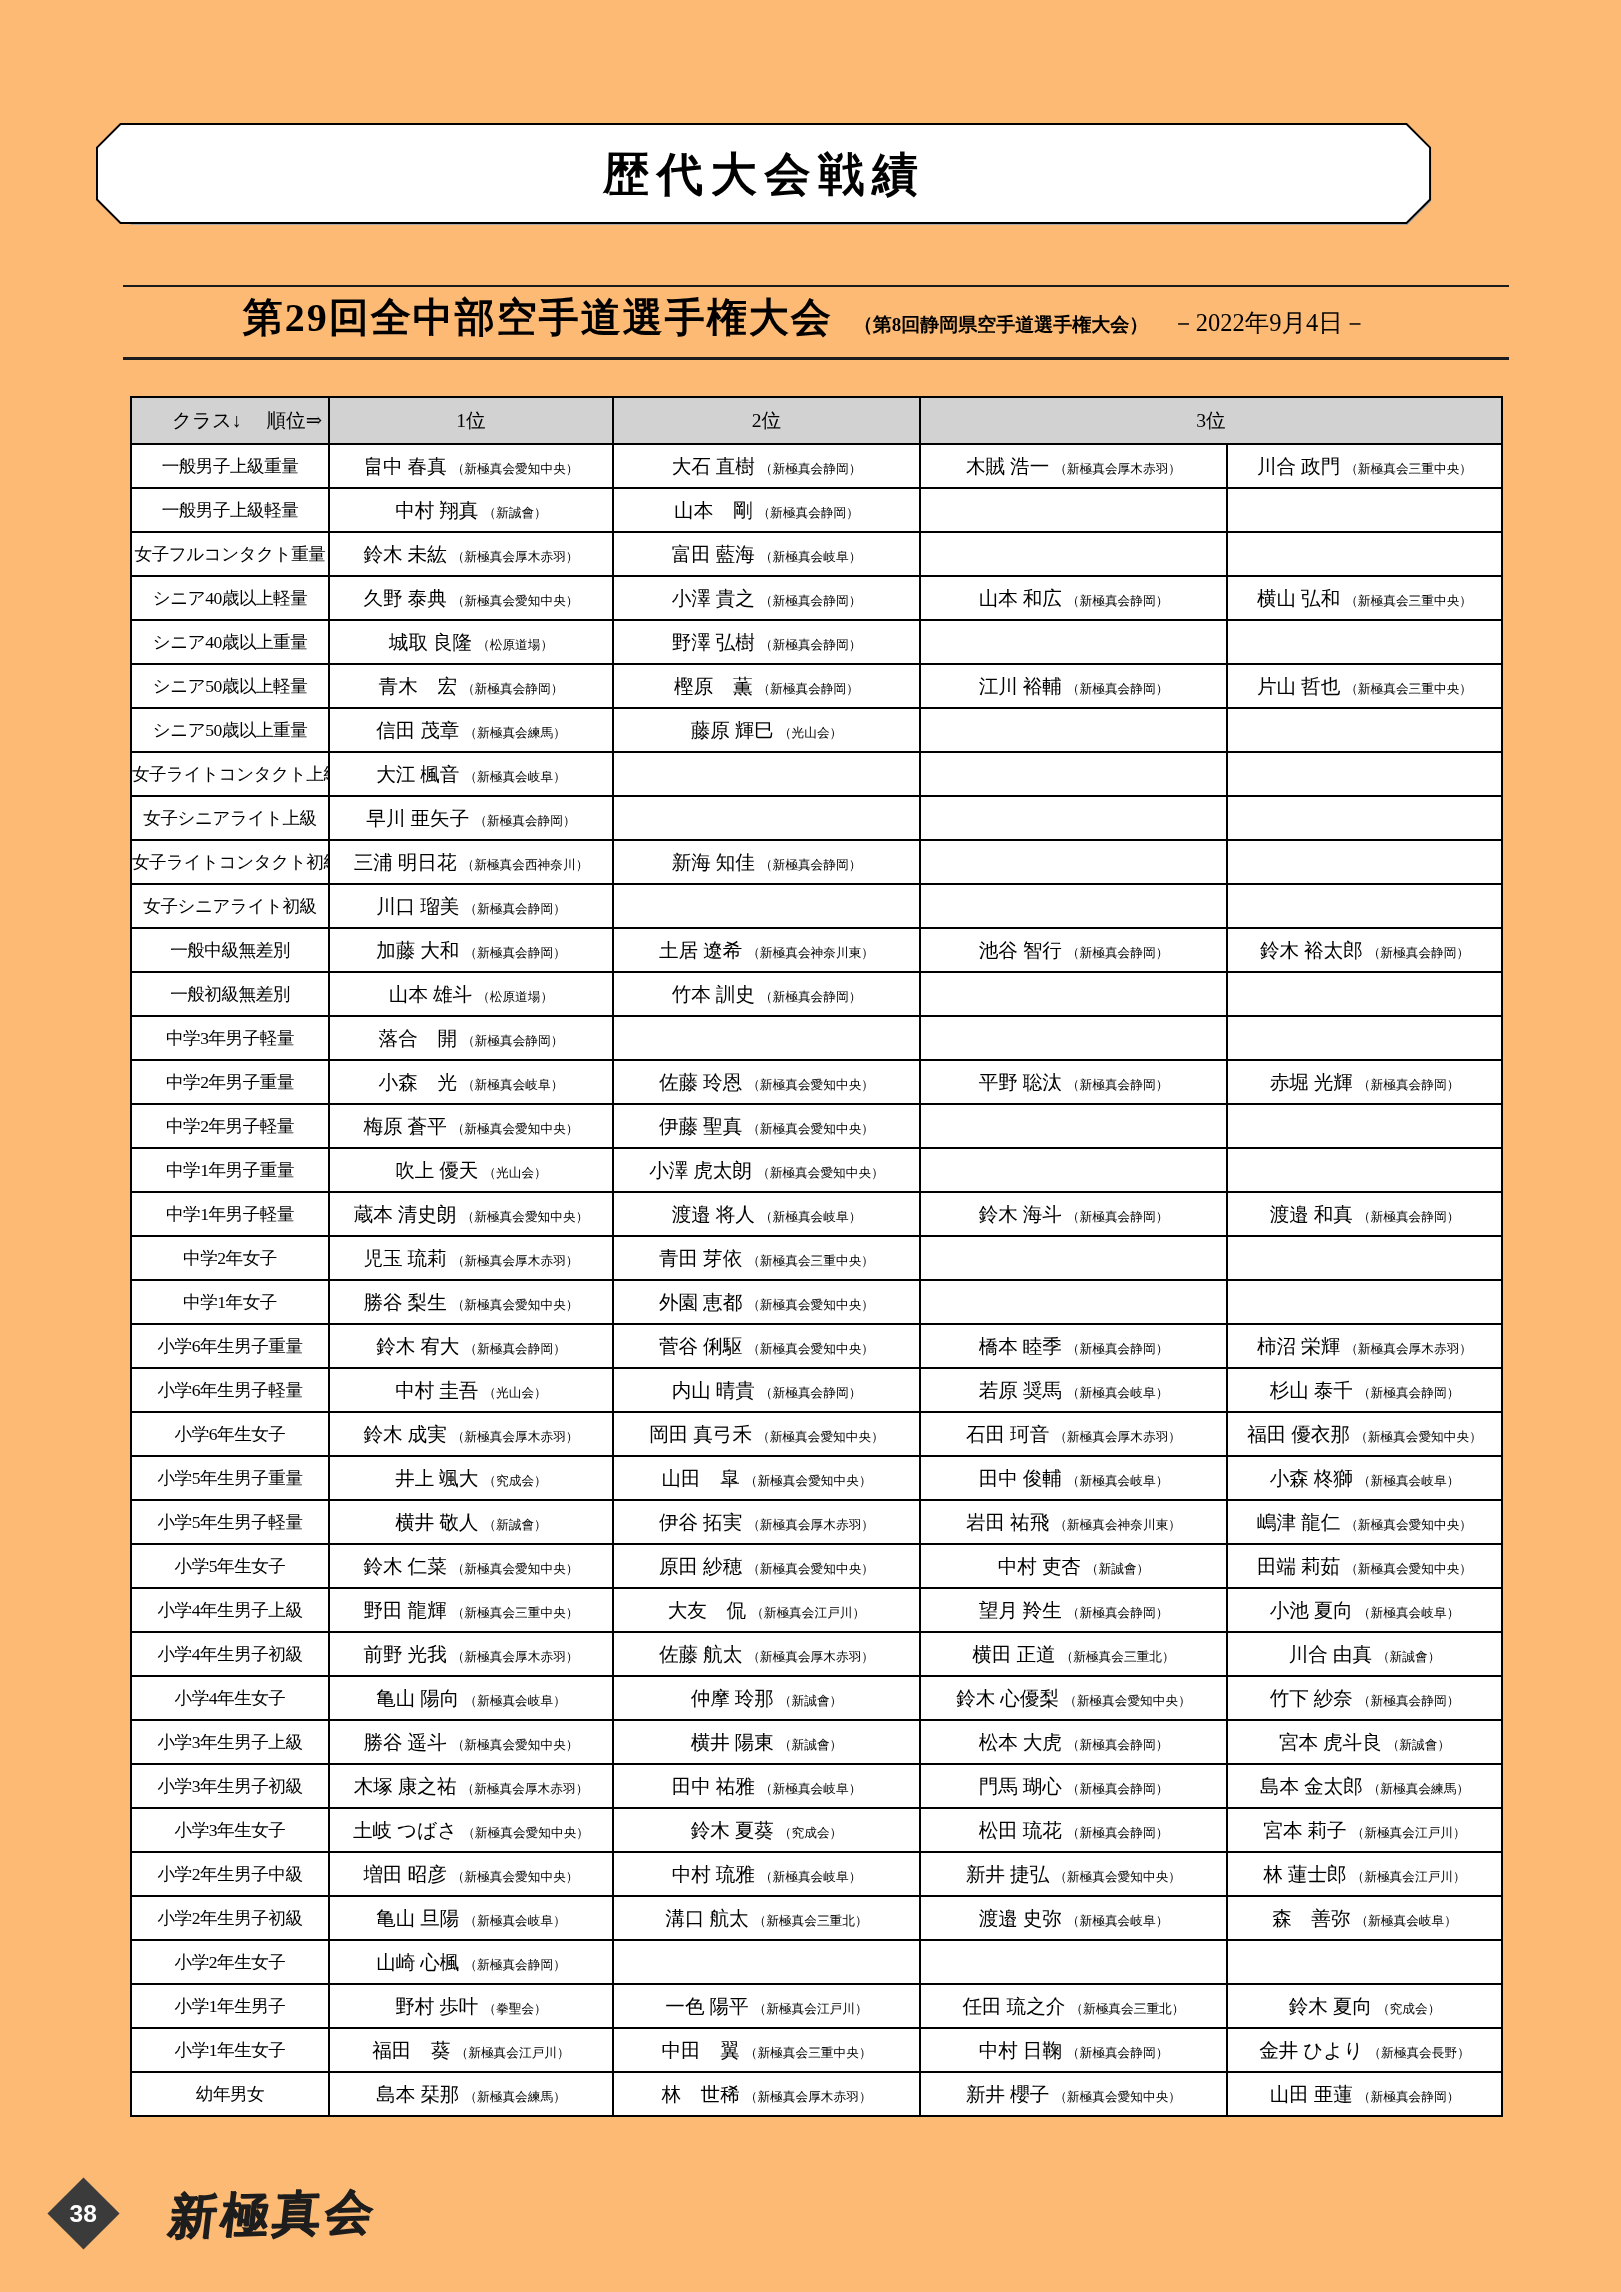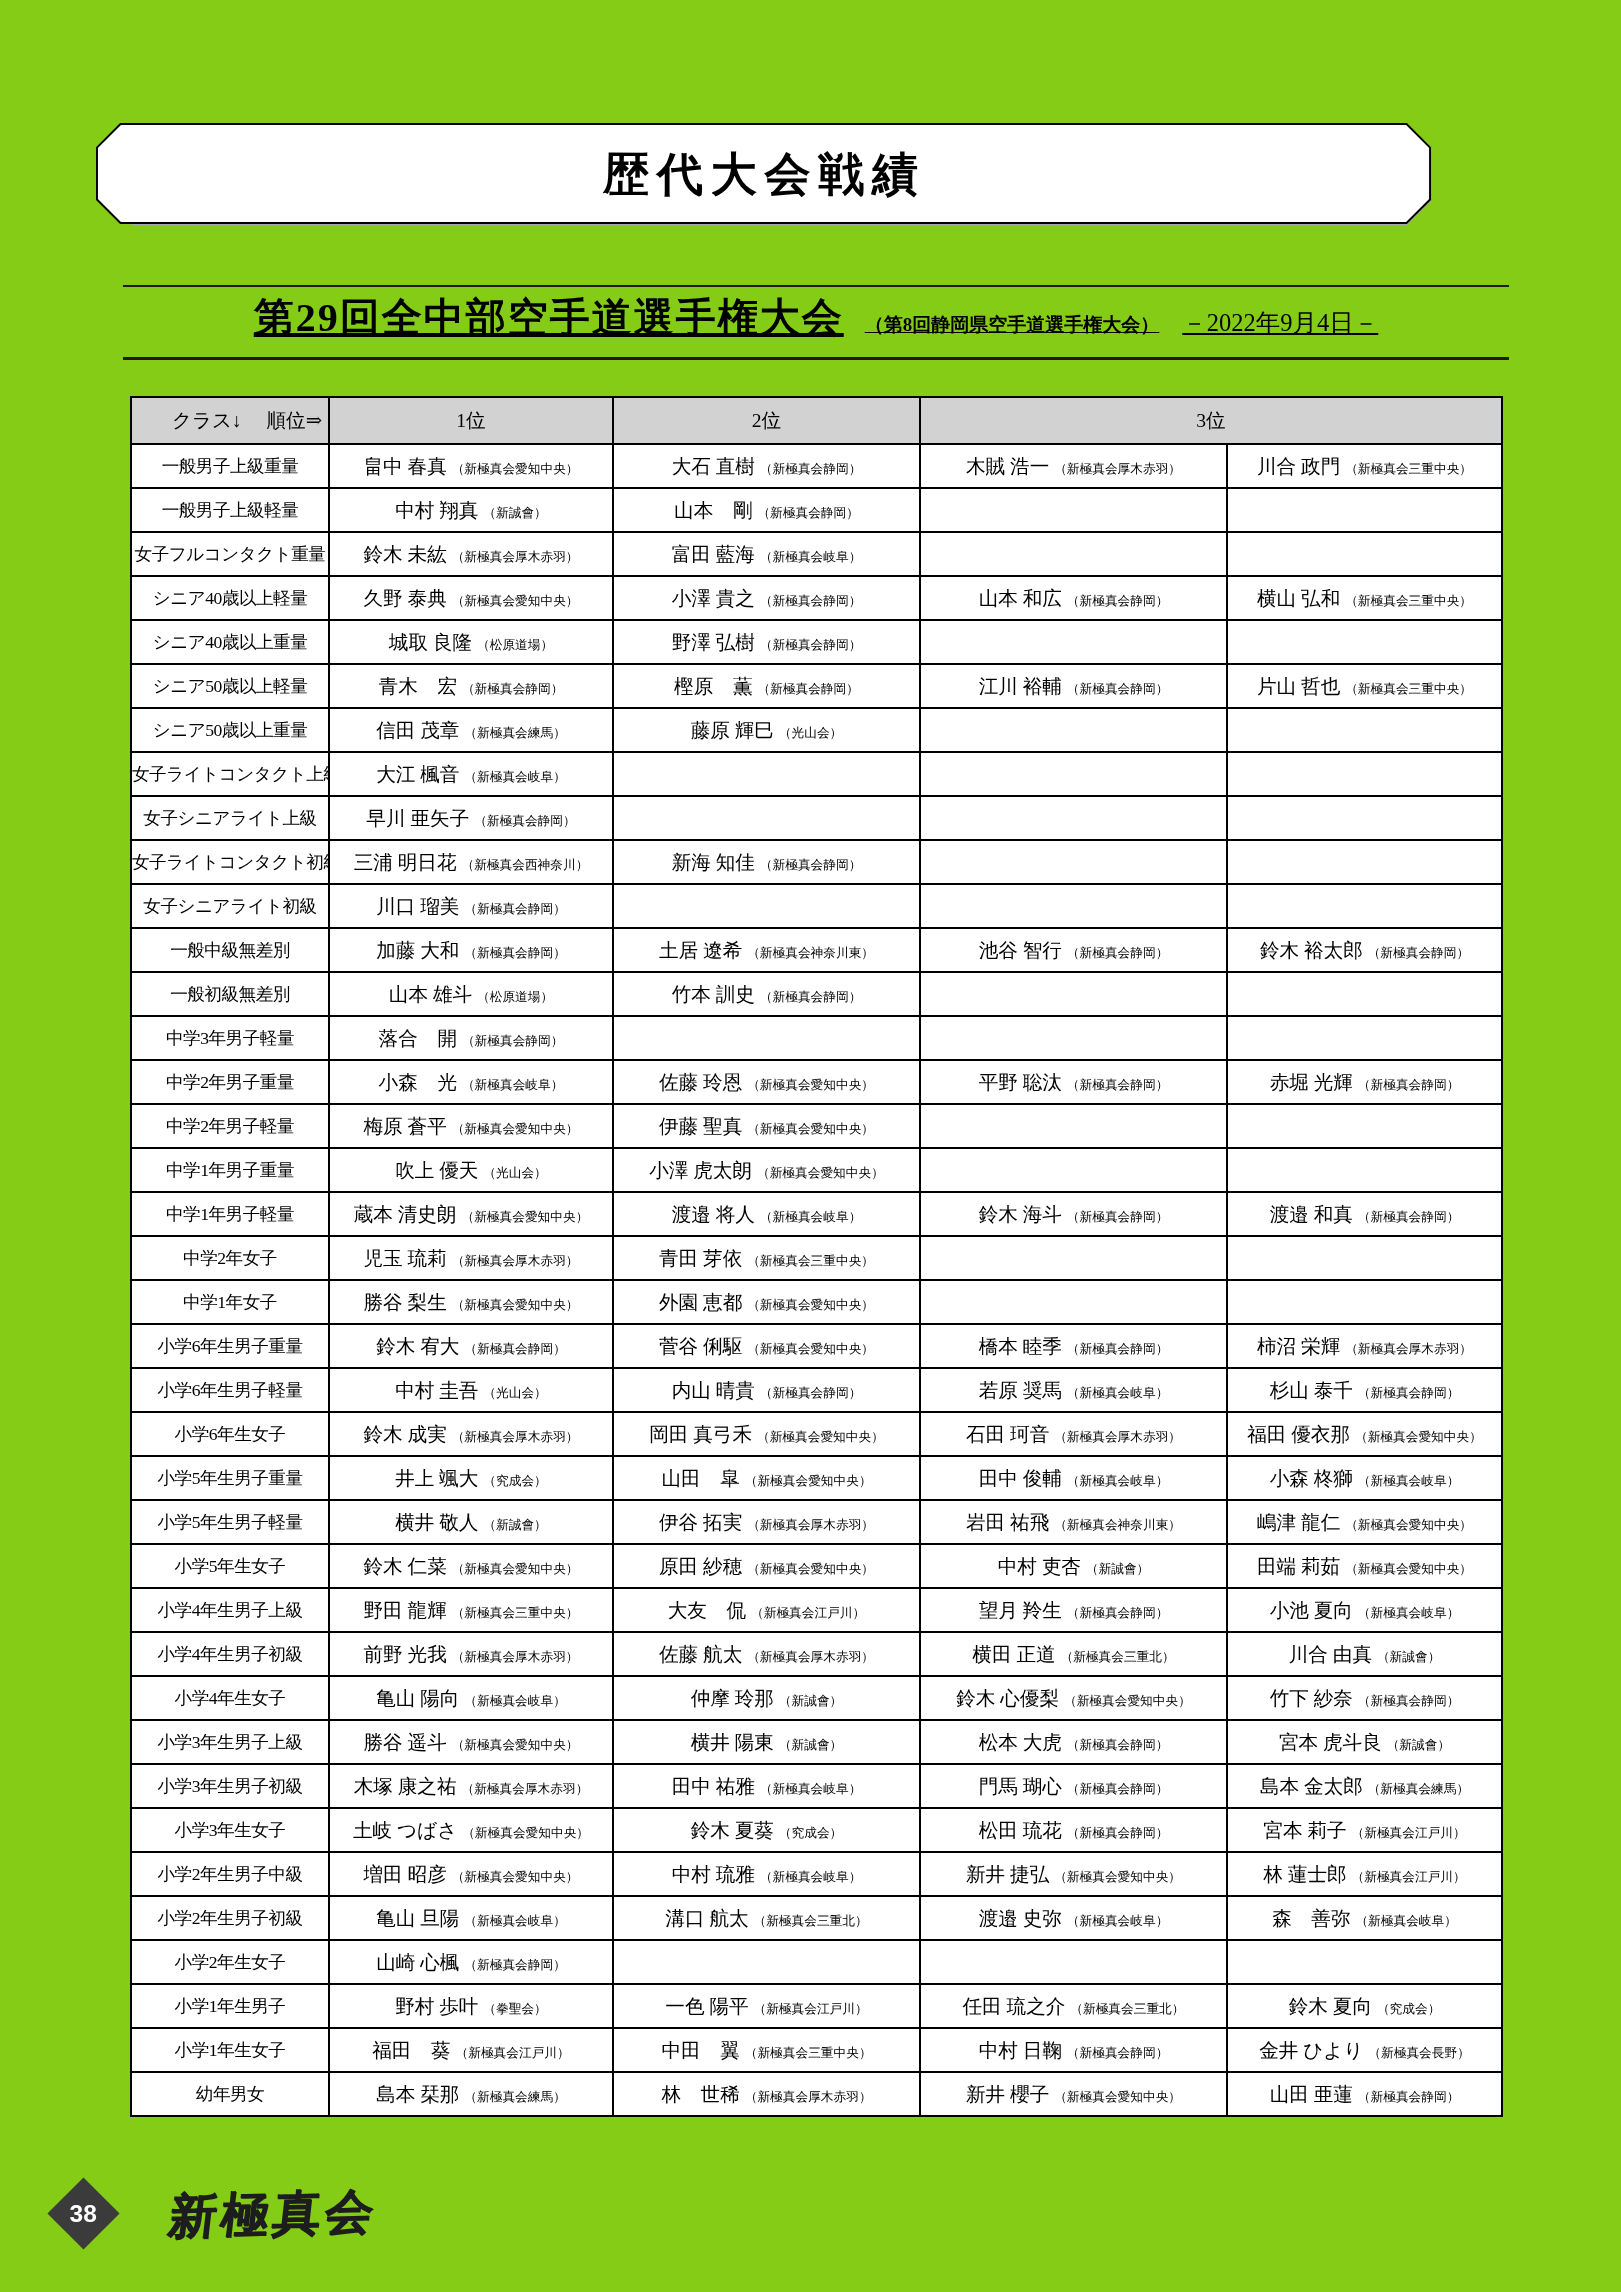--- a/index.html
+++ b/index.html
@@ -1,29 +1,29 @@
 <!DOCTYPE html>
 <html><head>
 <meta charset="utf-8">
 <style>
   html,body{margin:0;padding:0;background:#ffffff;}
   body{width:1621px;height:2293px;position:relative;font-family:"Liberation Serif","DejaVu Serif",serif;color:#000;}
-  .page{position:absolute;inset:0;background:#84cc16;overflow:hidden;}
+  .page{position:absolute;inset:0;background:#fdba74;overflow:hidden;}
 
   
   .banner-wrap{position:absolute;left:96px;top:123px;width:1337px;height:104px;}
   .banner-wrap svg{position:absolute;left:0;top:0;overflow:visible;}
   .banner-title{position:absolute;inset:0;display:flex;align-items:center;justify-content:center;
     font-family:"Liberation Sans","DejaVu Sans",sans-serif;font-weight:bold;font-size:46px;letter-spacing:7.8px;}
 
   
   .rule-top{position:absolute;left:123px;top:285px;width:1386px;height:2px;background:#1c1c1c;}
   .rule-bottom{position:absolute;left:123px;top:357px;width:1386px;height:2.9px;background:#1c1c1c;}
-  .title-line{position:absolute;left:123px;top:290px;width:1386px;height:65px;
-    display:flex;align-items:baseline;justify-content:center;white-space:nowrap;text-decoration:underline;}
+  .title-line{position:absolute;left:112px;top:290px;width:1386px;height:65px;
+    display:flex;align-items:baseline;justify-content:center;white-space:nowrap;}
   .title-main{font-size:40px;font-weight:bold;letter-spacing:2px;}
   .title-sub{font-size:19px;font-weight:bold;margin-left:21px;}
   .title-date{font-size:24.5px;margin-left:23px;}
 
   
   table.results{position:absolute;left:130px;top:396px;width:1371px;border-collapse:collapse;table-layout:fixed;
     border:2.9px solid #000;}
   table.results th,table.results td{border:2.9px solid #000;padding:0;text-align:center;vertical-align:middle;
     overflow:hidden;white-space:nowrap;}
   table.results td.third-b,table.results th.third-b{border-left-width:2px;}

